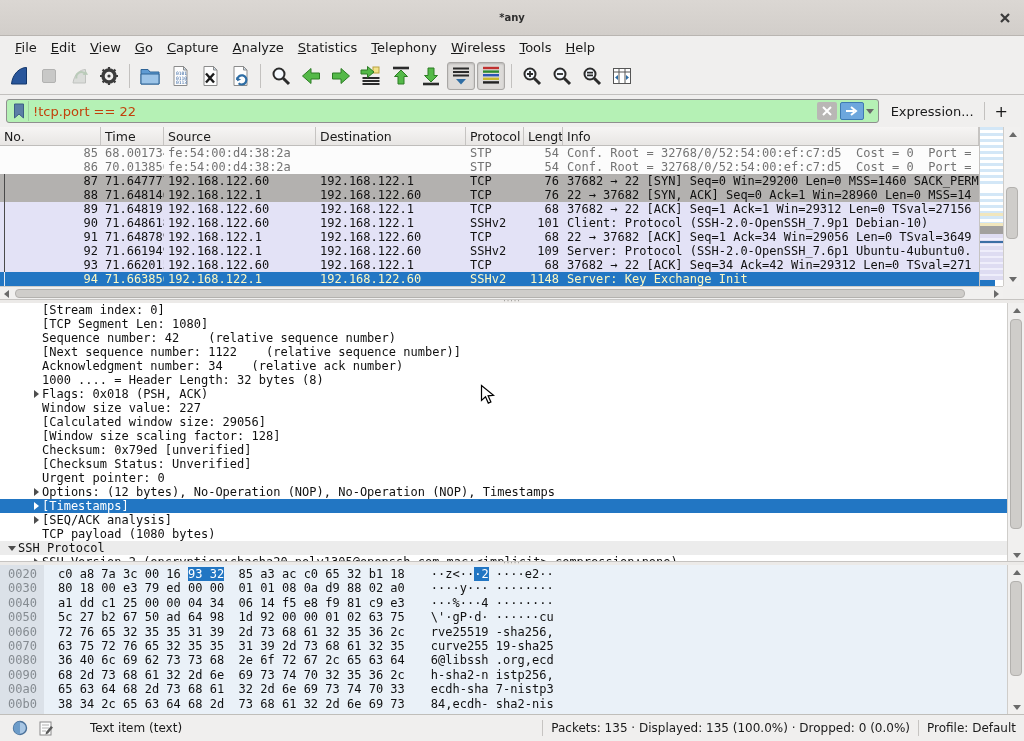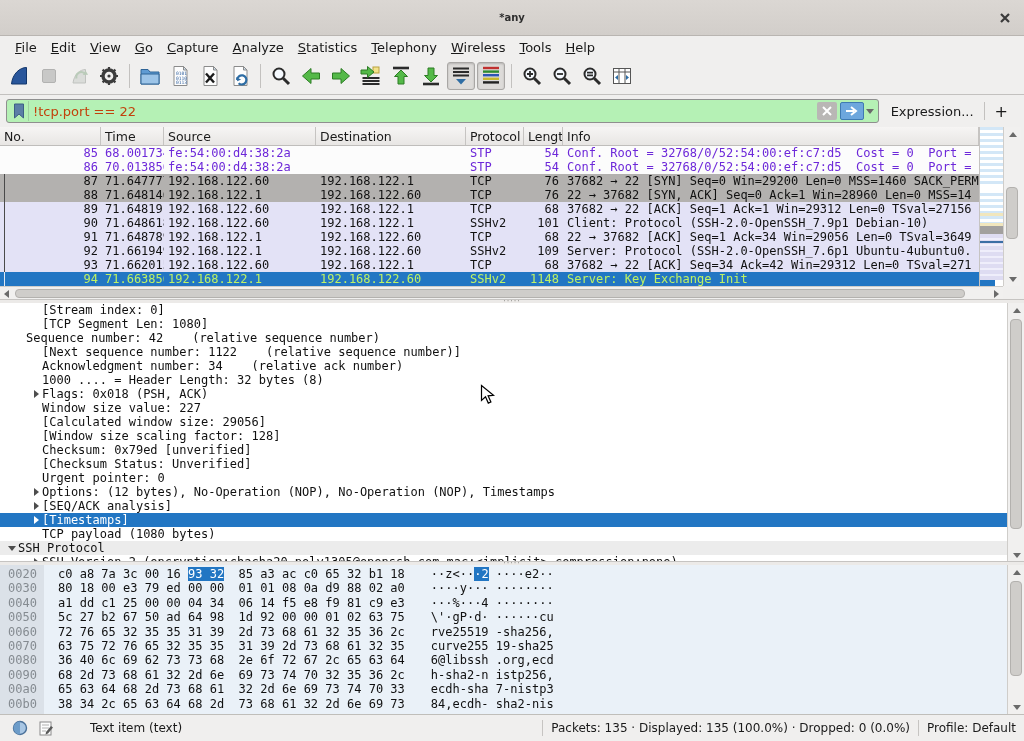--- a/index.html
+++ b/index.html
@@ -50,24 +50,24 @@
   .add-filter { font-size:16px; padding:0 10px; }
 
   
   .plist-header { position:absolute; top:127px; left:0; width:979px; height:19px;
     display:flex; background:linear-gradient(#f6f5f4,#e8e6e4); border-bottom:1px solid #bfbdbb;
     font-size:12.5px; }
   .hcell { border-right:1px solid #c6c4c2; padding:2px 0 0 4px; white-space:pre; overflow:hidden; }
   .prows { position:absolute; top:146px; left:0; width:979px; height:140px; overflow:hidden;
     background:#fff; font-family:"DejaVu Sans Mono","Liberation Mono",monospace; font-size:12px; }
   .prow { position:relative; display:flex; height:14px; line-height:14px; white-space:pre; }
-  .prow.c-white { background:#fcfcfc; color:#6d28d9;justify-content:space-between; }
+  .prow.c-white { background:#fcfcfc; color:#737373;justify-content:space-between; }
   .prow.c-gray  { background:#b3b1af; color:#111; }
   .prow.c-lav   { background:#e3e2f6; color:#111; }
-  .prow.c-sel   { background:#2276c3; color:#bef264; }
+  .prow.c-sel   { background:#2276c3; color:#fef9c3; }
   .prow.rel::before { content:""; position:absolute; left:4px; top:0; bottom:0; width:1px; background:#4a4a4a; }
   .prow.c-sel.rel::before { background:#dfe9f4; }
   .pc { overflow:hidden; }
   .pc.no   { width:101px; text-align:right; padding-right:3px; }
   .pc.time { width:63px;  padding-left:4px; }
   .pc.src  { width:152px; padding-left:4px; }
   .pc.dst  { width:150px; padding-left:4px; }
   .pc.pro  { width:58px;  padding-left:4px; }
   .pc.len  { width:39px;  text-align:right; padding-right:4px; }
   .pc.info { flex:1; padding-left:4px; }
@@ -410,34 +410,34 @@
     <div class="sb-btn" style="left:990px;top:0;width:13px;height:13px">
         <span class="arrow a-right"></span>
       </div>
   </div>
 
   <div class="splitter" style="top:299px;height:4px">·····</div>
 
   <div class="details" id="details-lines">
       <div class="dline" style="padding-left: 30px;"><span class="dexp"></span><span>[Stream index: 0]</span></div>
       <div class="dline" style="padding-left: 30px;"><span class="dexp"></span><span>[TCP Segment Len: 1080]</span></div>
-      <div class="dline" style="padding-left: 14px;"><span class="dexp"></span><span>Sequence number: 42    (relative sequence number)</span></div>
+      <div class="dline" style="padding-left: 30px;"><span class="dexp"></span><span>Sequence number: 42    (relative sequence number)</span></div>
       <div class="dline" style="padding-left: 30px;"><span class="dexp"></span><span>[Next sequence number: 1122    (relative sequence number)]</span></div>
       <div class="dline" style="padding-left: 30px; text-align: right;"><span class="dexp"></span><span>Acknowledgment number: 34    (relative ack number)</span></div>
       <div class="dline" style="padding-left: 30px;"><span class="dexp"></span><span>1000 .... = Header Length: 32 bytes (8)</span></div>
       <div class="dline" style="padding-left: 30px;"><span class="dexp"><span class="tri-c"></span></span><span>Flags: 0x018 (PSH, ACK)</span></div>
       <div class="dline" style="padding-left: 30px;"><span class="dexp"></span><span>Window size value: 227</span></div>
       <div class="dline" style="padding-left: 30px;"><span class="dexp"></span><span>[Calculated window size: 29056]</span></div>
       <div class="dline" style="padding-left: 30px;"><span class="dexp"></span><span>[Window size scaling factor: 128]</span></div>
       <div class="dline" style="padding-left: 30px;"><span class="dexp"></span><span>Checksum: 0x79ed [unverified]</span></div>
       <div class="dline" style="padding-left: 30px;"><span class="dexp"></span><span>[Checksum Status: Unverified]</span></div>
       <div class="dline" style="padding-left: 30px;"><span class="dexp"></span><span>Urgent pointer: 0</span></div>
       <div class="dline" style="padding-left: 30px;"><span class="dexp"><span class="tri-c"></span></span><span>Options: (12 bytes), No-Operation (NOP), No-Operation (NOP), Timestamps</span></div>
+      <div class="dline sel" style="padding-left: 30px;"><span class="dexp"><span class="tri-c"></span></span><span>[Timestamps]</span></div>
       <div class="dline" style="padding-left: 30px;"><span class="dexp"><span class="tri-c"></span></span><span>[SEQ/ACK analysis]</span></div>
-      <div class="dline sel" style="padding-left: 30px;"><span class="dexp"><span class="tri-c"></span></span><span>[Timestamps]</span></div>
       <div class="dline" style="padding-left: 30px;"><span class="dexp"></span><span>TCP payload (1080 bytes)</span></div>
       <div class="dline root-shade" style="padding-left: 6px;"><span class="dexp"><span class="tri-e"></span></span><span>SSH Protocol</span></div>
       <div class="dline" style="padding-left: 30px;"><span class="dexp"><span class="tri-c"></span></span><span>SSH Version 2 (encryption:chacha20-poly1305@openssh.com mac:&lt;implicit&gt; compression:none)</span></div>
     </div>
 
   <div class="sb-v" style="left:1007px;top:303px;height:259px">
     <div class="sb-btn" style="left:0;top:0;width:17px;height:14px">
         <span class="arrow a-up"></span>
       </div>
     <div class="sb-thumb" style="left:2px;top:16px;width:12px;height:210px"></div>

